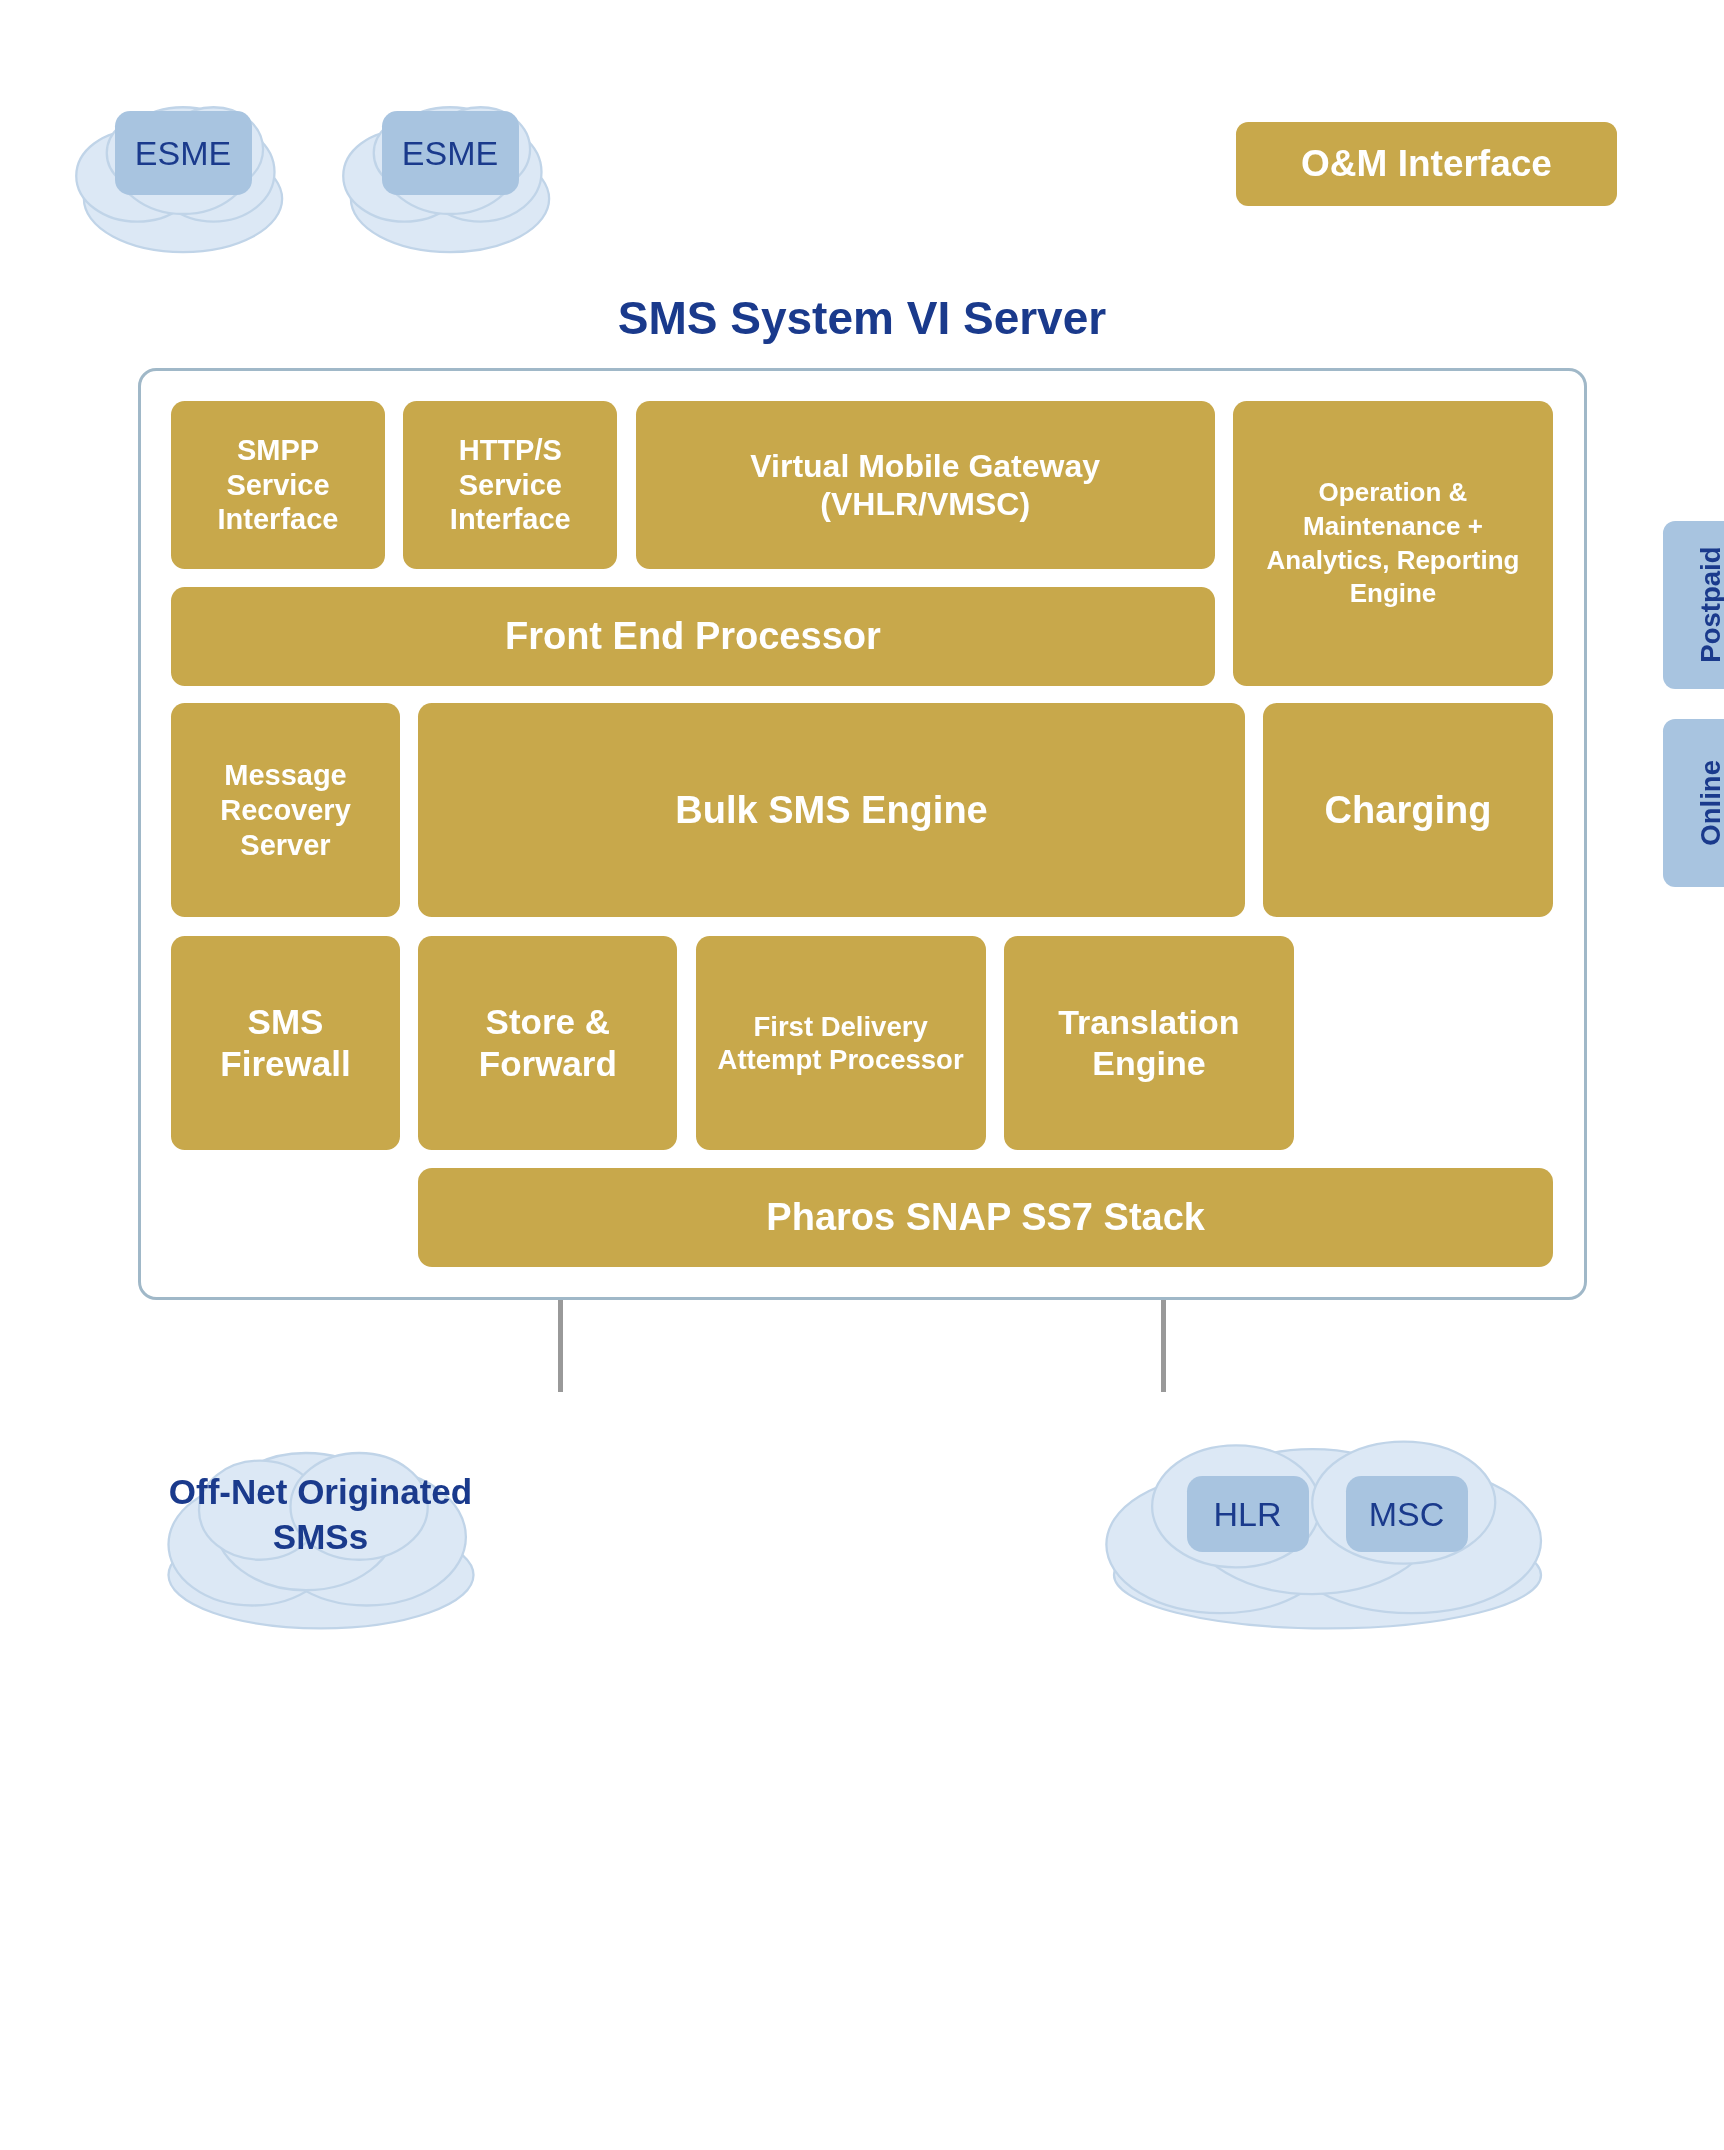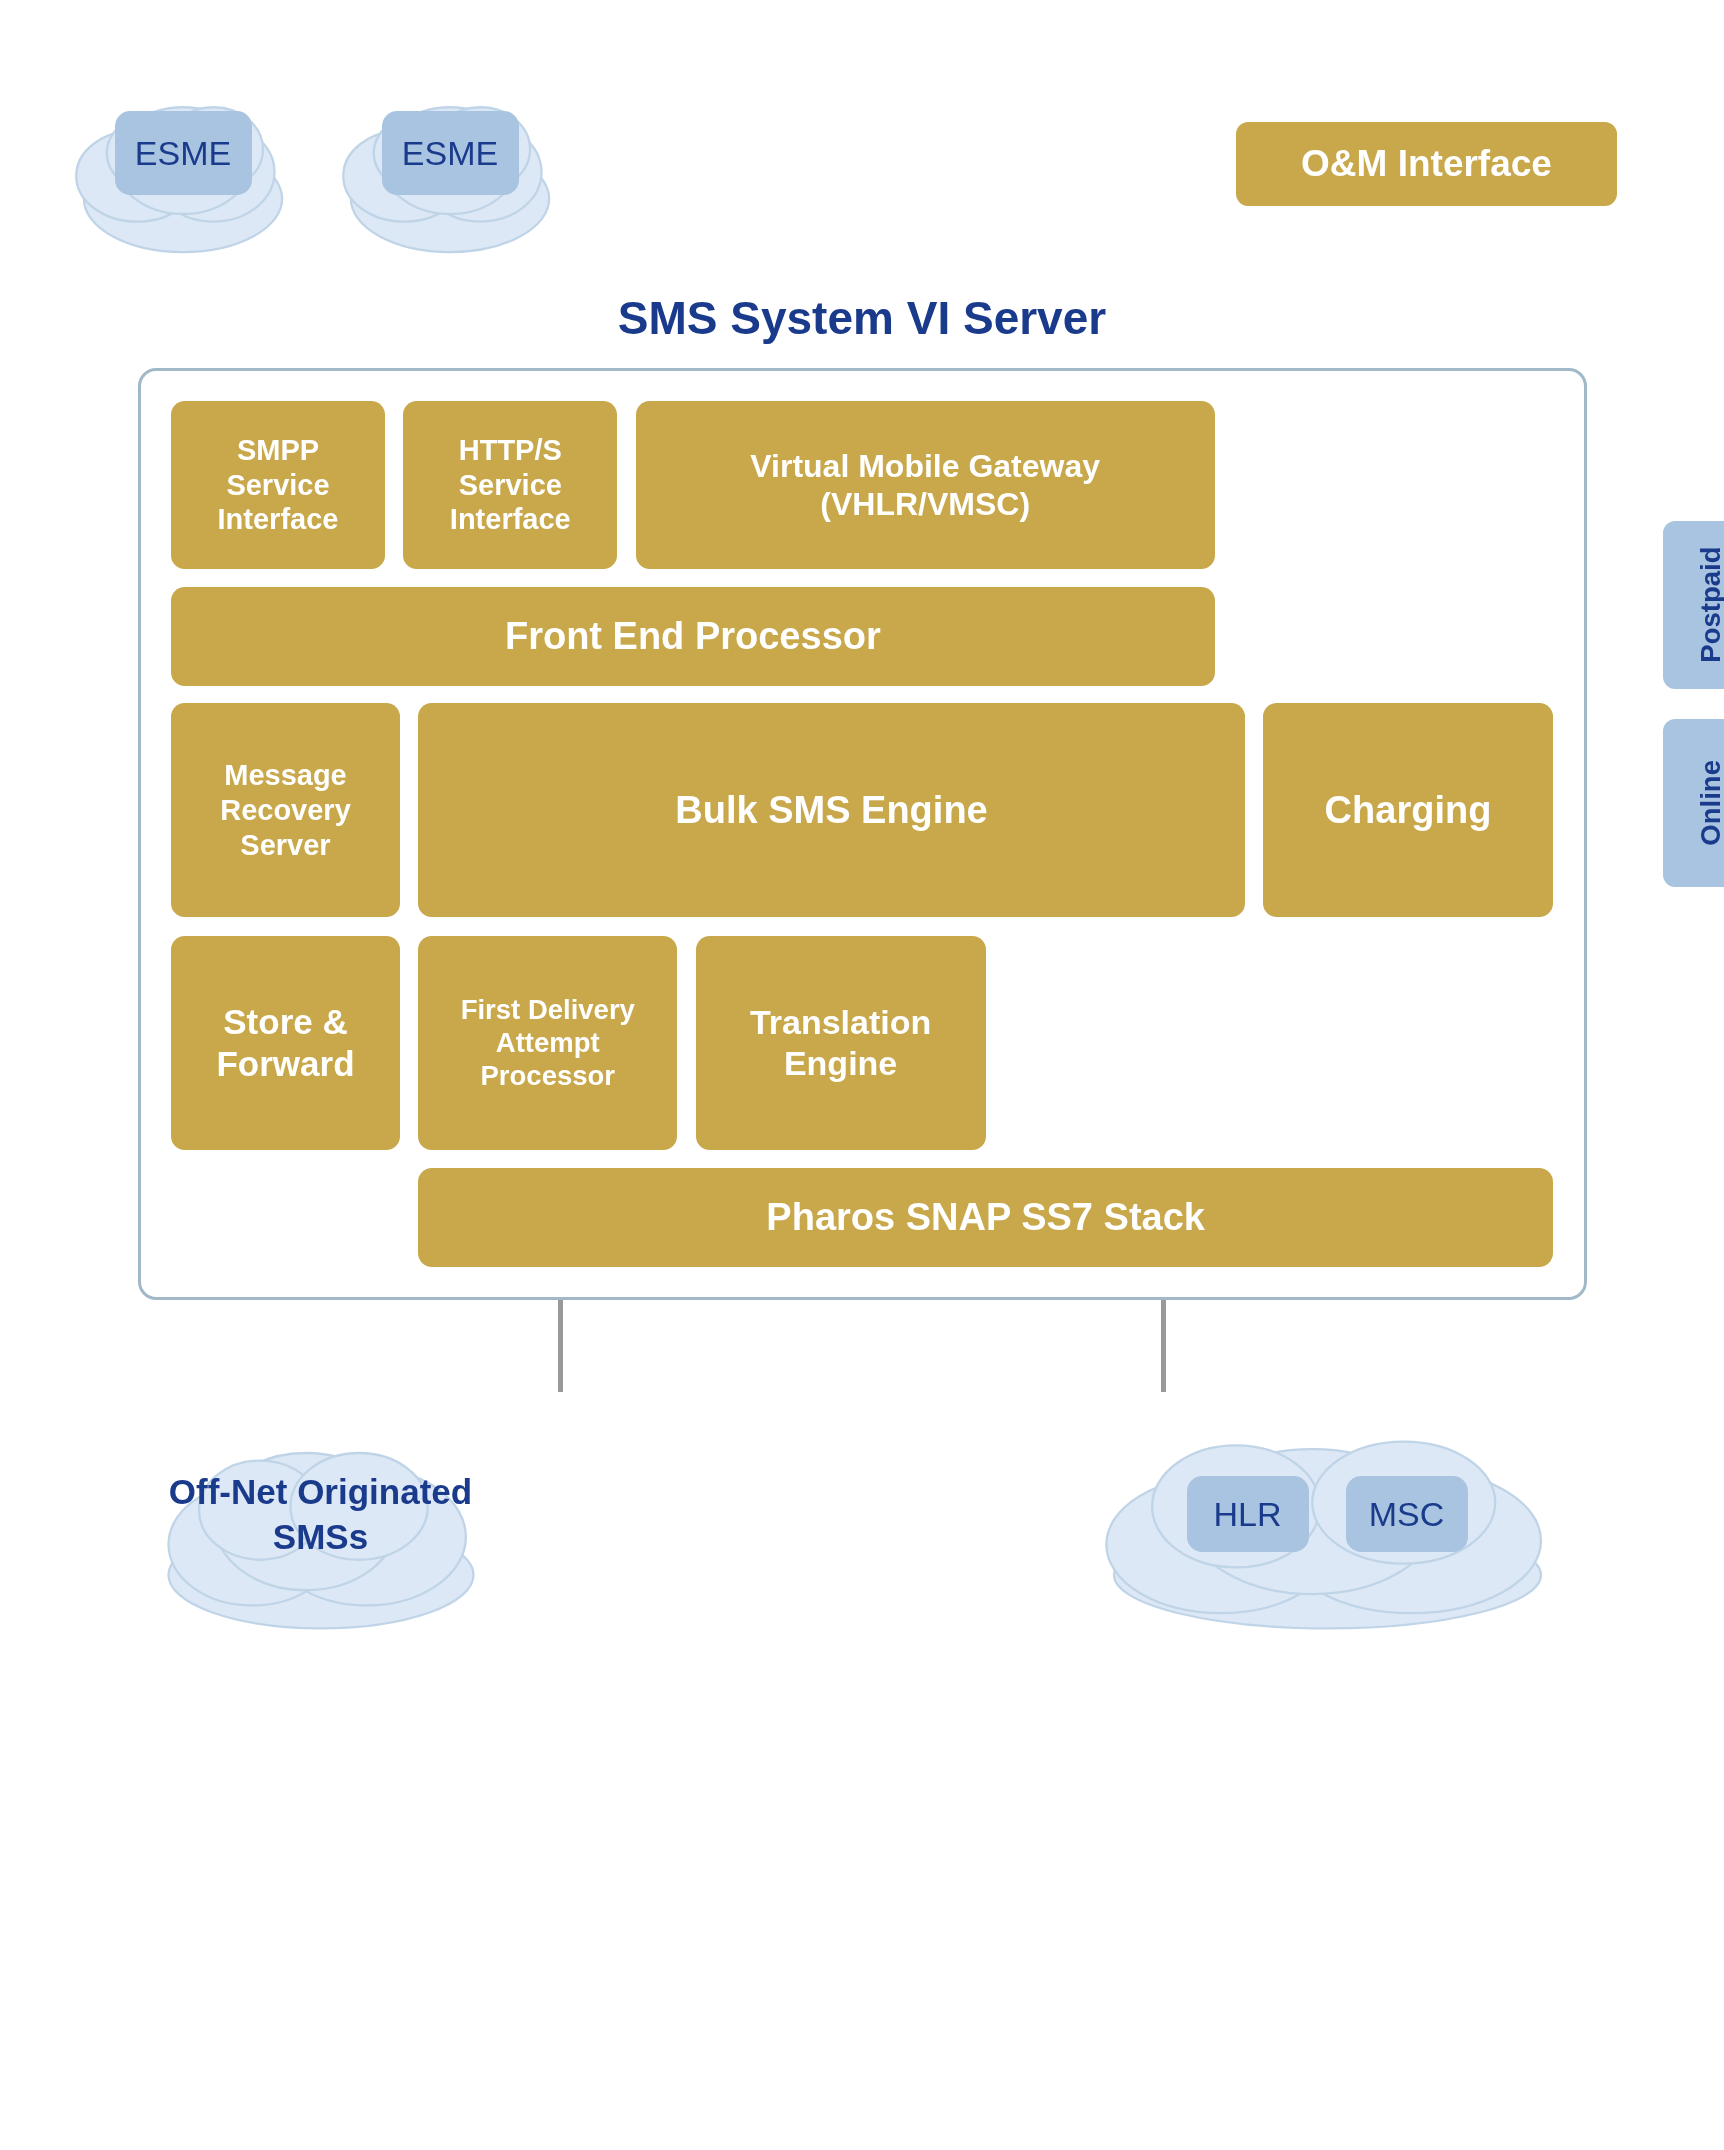--- a/index.html
+++ b/index.html
@@ -300,20 +300,23 @@
         </div>
 
         <div class="gold-box https-cell" style="font-size:29px;">
           <span>HTTP/S Service Interface</span>
         </div>
 
         <div class="gold-box vmg-cell" style="font-size:32px;">
           <span>Virtual Mobile Gateway (VHLR/VMSC)</span>
         </div>
 
+        <div class="gold-box om-tall om-cell" style="font-size:26px; line-height:1.3;">
+          <span>Operation &amp; Maintenance + Analytics, Reporting Engine</span>
+        </div>
 
         <div class="gold-box fep-cell fep-full">
           <span>Front End Processor</span>
         </div>
 
       </div>
 
       <div class="row2-grid">
 
         <div class="gold-box" style="height:214px; font-size:29px;">
@@ -325,20 +328,23 @@
         </div>
 
         <div class="gold-box" style="height:214px; font-size:38px;">
           <span>Charging</span>
         </div>
 
       </div>
 
       <div class="row3-grid">
 
+        <div class="gold-box" style="height:214px; font-size:35px;">
+          <span>SMS Firewall</span>
+        </div>
 
         <div class="gold-box" style="height:214px; font-size:35px;">
           <span>Store &amp; Forward</span>
         </div>
 
         <div class="gold-box" style="height:214px; font-size:27.5px;">
           <span>First Delivery Attempt Processor</span>
         </div>
 
         <div class="gold-box" style="height:214px; font-size:34px;">

